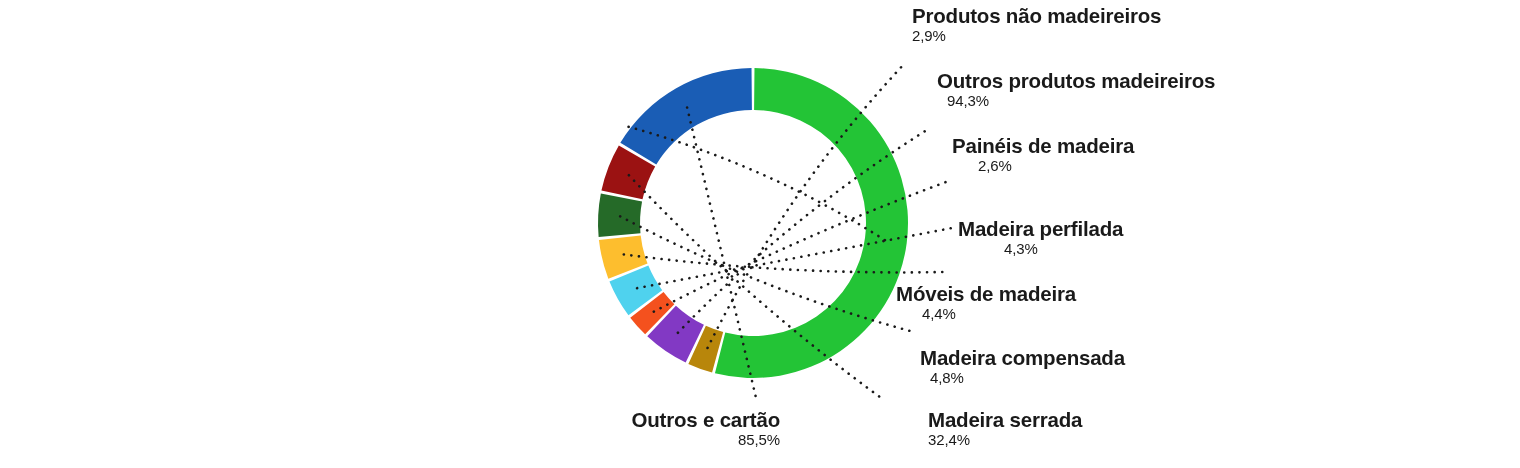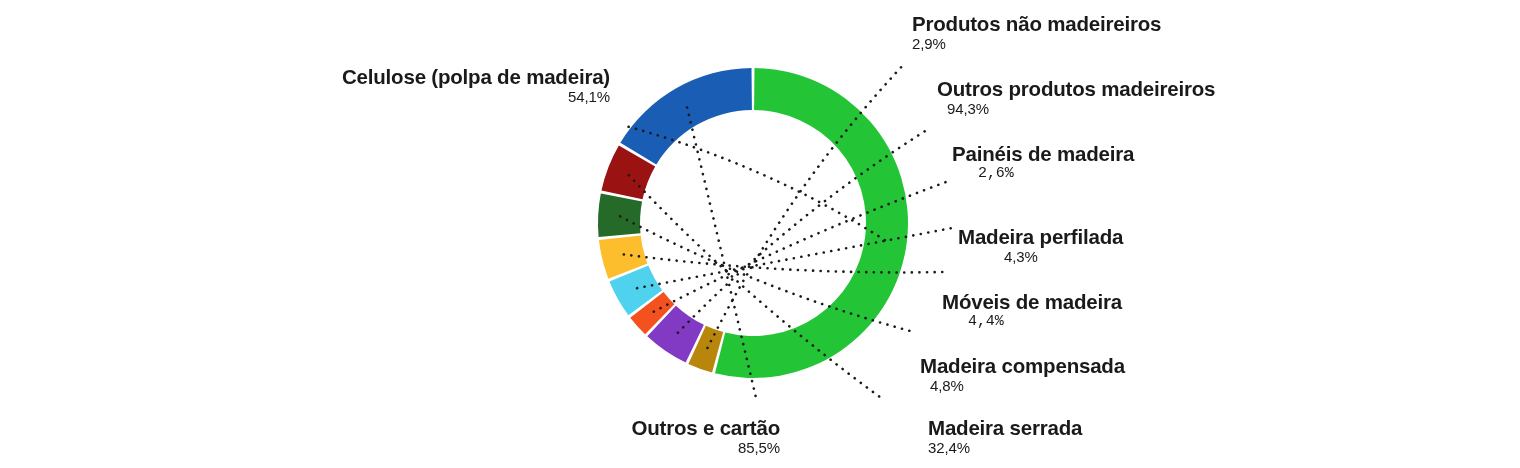--- a/index.html
+++ b/index.html
@@ -19,21 +19,20 @@
     position: absolute;
     left: 0;
     top: 0;
     width: 1520px;
     height: 468px;
   }
   .lbl {
     position: absolute;
     white-space: nowrap;
     color: #1a1a1a;
-    margin-top: 8px;
   }
   .lbl .name {
     display: block;
     font-weight: bold;
     font-size: 20.5px;
     letter-spacing: -0.2px;
     line-height: 1.12;
   }
   .lbl .val {
     display: block;
@@ -42,21 +41,21 @@
     line-height: 1.12;
     letter-spacing: -0.1px;
   }
   .lbl.align-left .name,
   .lbl.align-left .val { text-align: left; }
   .lbl.align-right .name,
   .lbl.align-right .val { text-align: right; }
   .lbl.align-ind .name { text-align: left; }
   .lbl.align-ind .val  { text-align: left; padding-left: 10px; }
   .lbl.align-ind2 .name { text-align: left; }
-  .lbl.align-ind2 .val  { text-align: left; padding-left: 26px; font-family: Liberation Mono, monospace; }
+  .lbl.align-ind2 .val  { text-align: left; padding-left: 26px; }
   .lbl.align-ind3 .name { text-align: left; }
   .lbl.align-ind3 .val  { text-align: left; padding-left: 46px; }
 </style>
 </head>
 <body>
 
 <div id="page">
 
   <svg id="chart-svg" viewBox="0 0 1520 468" xmlns="http://www.w3.org/2000/svg">
     <g id="slices">
@@ -76,24 +75,20 @@
         <path d="M 677.8976996412117 332.7663176061689 Q 791.3394753113789 214.85886576004836 930 128"></path>
         <path d="M 653.7898276585838 311.5795783687555 Q 795.8411485060718 237.6482911285743 946 182"></path>
         <path d="M 637.0602549303783 288.16882316868345 Q 794.5301274651891 258.08441158434175 952 228"></path>
         <path d="M 623.7729795223484 254.45436660415544 Q 783.2299796704488 275.20921128154663 944 272"></path>
         <path d="M 620.1679847713997 216.31750568209065 Q 760.4899811375063 290.9074547507068 914 332"></path>
         <path d="M 628.8837838596914 175.20706233121652 Q 745.8641395410259 299.6081617055631 884 400"></path>
         <path d="M 687.1039970984897 107.47200857972061 Q 722.0519985492449 254.73600428986032 757 402"></path>
       </g>
   </svg>
 
-  <div class="lbl align-right" style="left:248px; top:58px; width:362px;">
-    <span class="name">Celulose (polpa de madeira)</span>
-    <span class="val">54,1%</span>
-  </div>
 
   <div class="lbl align-left" style="left:912px; top:5px;">
     <span class="name">Produtos não madeireiros</span>
     <span class="val">2,9%</span>
   </div>
 
   <div class="lbl align-ind" style="left:937px; top:70px;">
     <span class="name">Outros produtos madeireiros</span>
     <span class="val">94,3%</span>
   </div>
@@ -101,21 +96,21 @@
   <div class="lbl align-ind2" style="left:952px; top:135px;">
     <span class="name">Painéis de madeira</span>
     <span class="val">2,6%</span>
   </div>
 
   <div class="lbl align-ind3" style="left:958px; top:218px;">
     <span class="name">Madeira perfilada</span>
     <span class="val">4,3%</span>
   </div>
 
-  <div class="lbl align-ind2" style="left:942px; top:283px;">
+  <div class="lbl align-ind2" style="left:896px; top:283px;">
     <span class="name">Móveis de madeira</span>
     <span class="val">4,4%</span>
   </div>
 
   <div class="lbl align-ind" style="left:920px; top:347px;">
     <span class="name">Madeira compensada</span>
     <span class="val">4,8%</span>
   </div>
 
   <div class="lbl align-left" style="left:928px; top:409px;">

